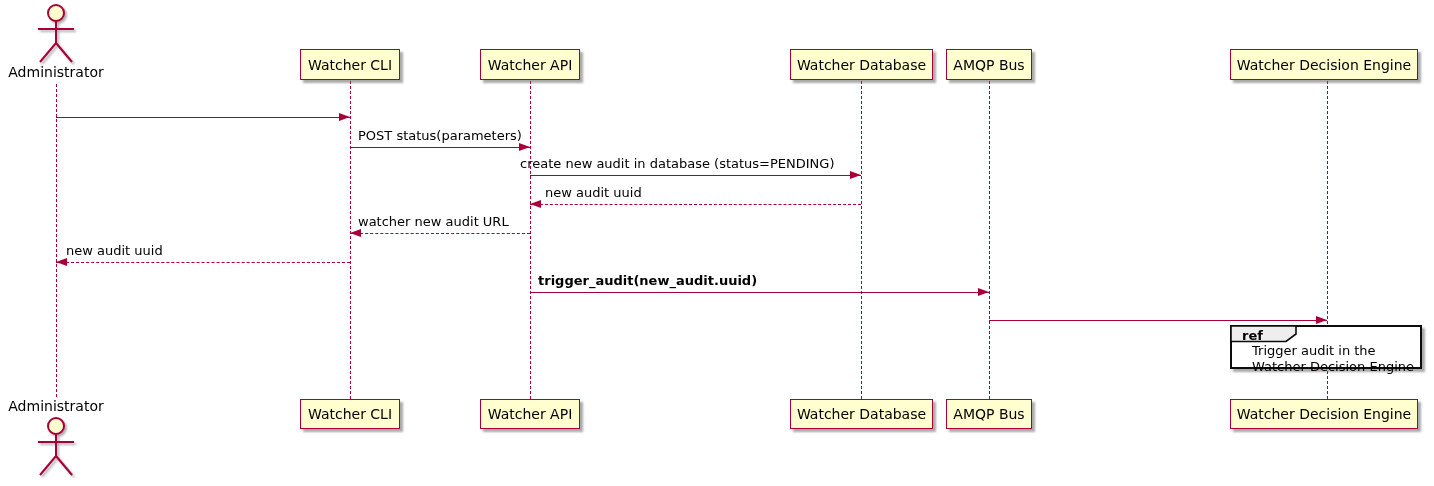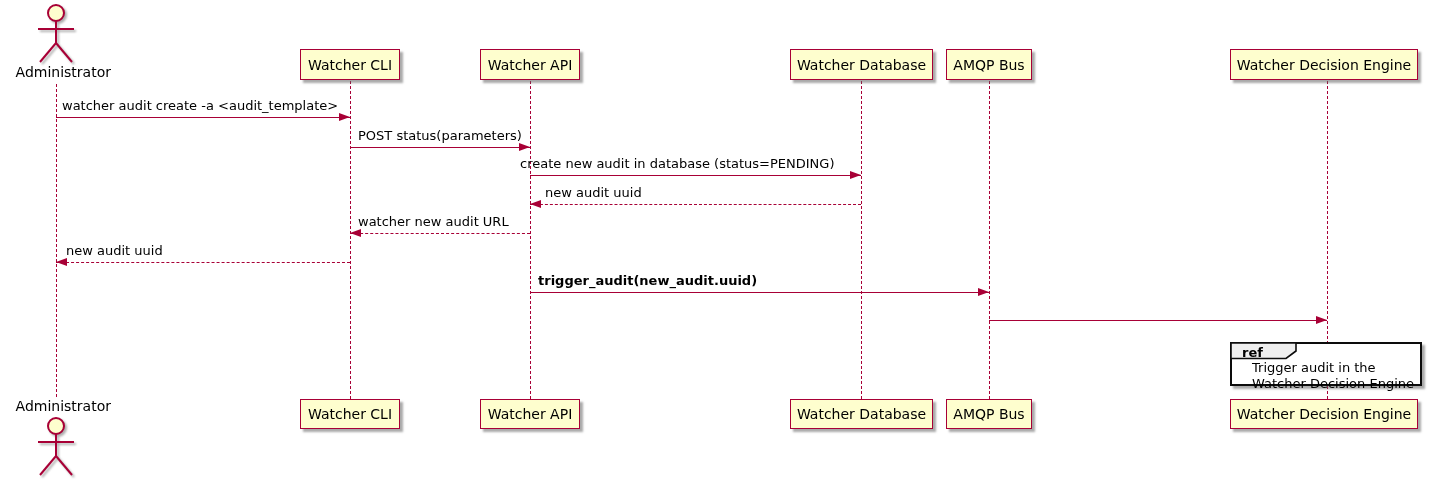--- a/index.html
+++ b/index.html
@@ -15,41 +15,41 @@
   .pbox {
     position:absolute; height:31px;
     background:#FEFECE;
     border:1.5px solid #A80036;
     box-shadow:3px 3px 2px rgba(100,100,100,.55);
     display:flex; align-items:center; justify-content:center;
     font-size:14px; white-space:nowrap;
   }
   .pbox.bottom { height:30px; }
   .actor-label {
-    position:absolute; width:110px; text-align:right;
+    position:absolute; width:110px; text-align:center;
     font-size:14px; white-space:nowrap;
   }
   .actor-figure { position:absolute; filter:drop-shadow(2px 2px 1px rgba(120,120,120,.6)); }
   .mlabel {
     position:absolute; font-size:13px; white-space:nowrap; line-height:16px;
   }
   .mline { position:absolute; height:0; border-top:1px solid #A80036; }
   .mline.dashed { border-top-style:dashed; }
   .ahead-r {
     position:absolute; width:0; height:0;
     border-top:4px solid transparent; border-bottom:4px solid transparent;
     border-left:11px solid #A80036;
   }
   .ahead-l {
     position:absolute; width:0; height:0;
     border-top:4px solid transparent; border-bottom:4px solid transparent;
     border-right:11px solid #A80036;
   }
   .ref-box {
-    position:absolute; left:1230px; top:342px; width:192px; height:44px;
+    position:absolute; left:1230px; top:325px; width:192px; height:44px;
     background:#ffffff; border:2px solid #0c0c0c;
     box-shadow:3px 3px 2px rgba(100,100,100,.55);
   }
   .ref-tab { position:absolute; left:-2px; top:-2px; width:68px; height:18px; }
   .ref-tab-label {
     position:absolute; left:10px; top:0px; font-size:13px; font-weight:bold; line-height:17px;
   }
   .ref-body {
     position:absolute; left:20px; top:16px; font-size:13px; line-height:15.5px; white-space:nowrap;
   }
@@ -86,21 +86,20 @@
   <div class="pbox" style="left:790px; top:49px; width:143px;">
     <span>Watcher Database</span>
   </div>
   <div class="pbox" style="left:946px; top:49px; width:86px;">
     <span>AMQP Bus</span>
   </div>
   <div class="pbox" style="left:1230px; top:49px; width:188px;">
     <span>Watcher Decision Engine</span>
   </div>
 
-  <div class="mlabel" style="left:62px; top:98px;">watcher audit create -a &lt;audit_template&gt;</div>
   <div class="mline" style="left:56px; top:117px; width:294px;"></div>
   <div class="ahead-r" style="left:339px; top:113px;"></div>
 
   <div class="mlabel" style="left:358px; top:128px;">POST status(parameters)</div>
   <div class="mline" style="left:350px; top:147px; width:180px;"></div>
   <div class="ahead-r" style="left:519px; top:143px;"></div>
 
   <div class="mlabel" style="left:520px; top:156px;text-align:right;">create new audit in database (status=PENDING)</div>
   <div class="mline" style="left:530px; top:175px; width:331px;"></div>
   <div class="ahead-r" style="left:850px; top:171px;"></div>

